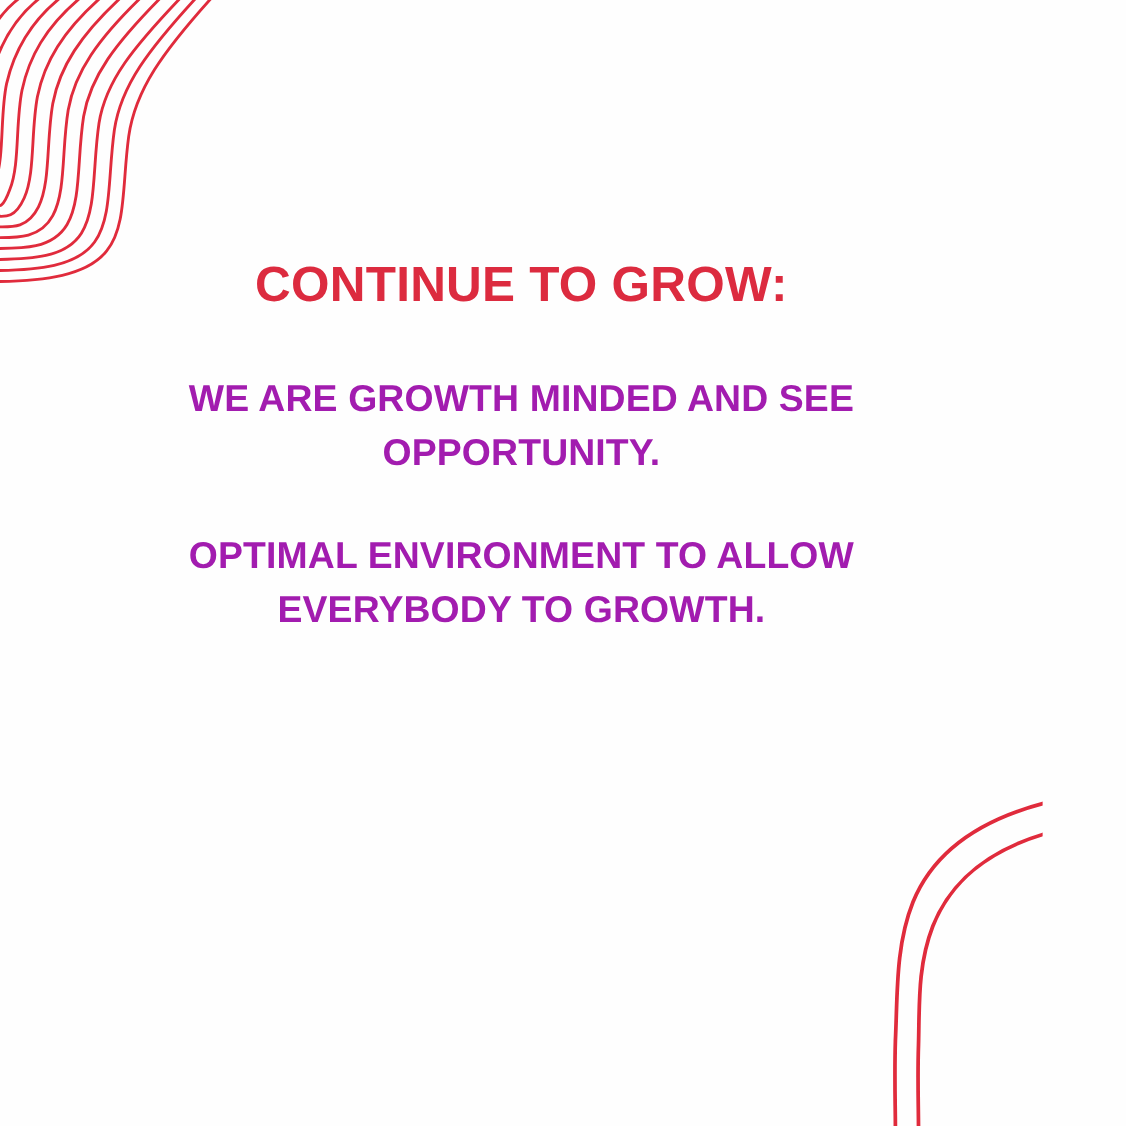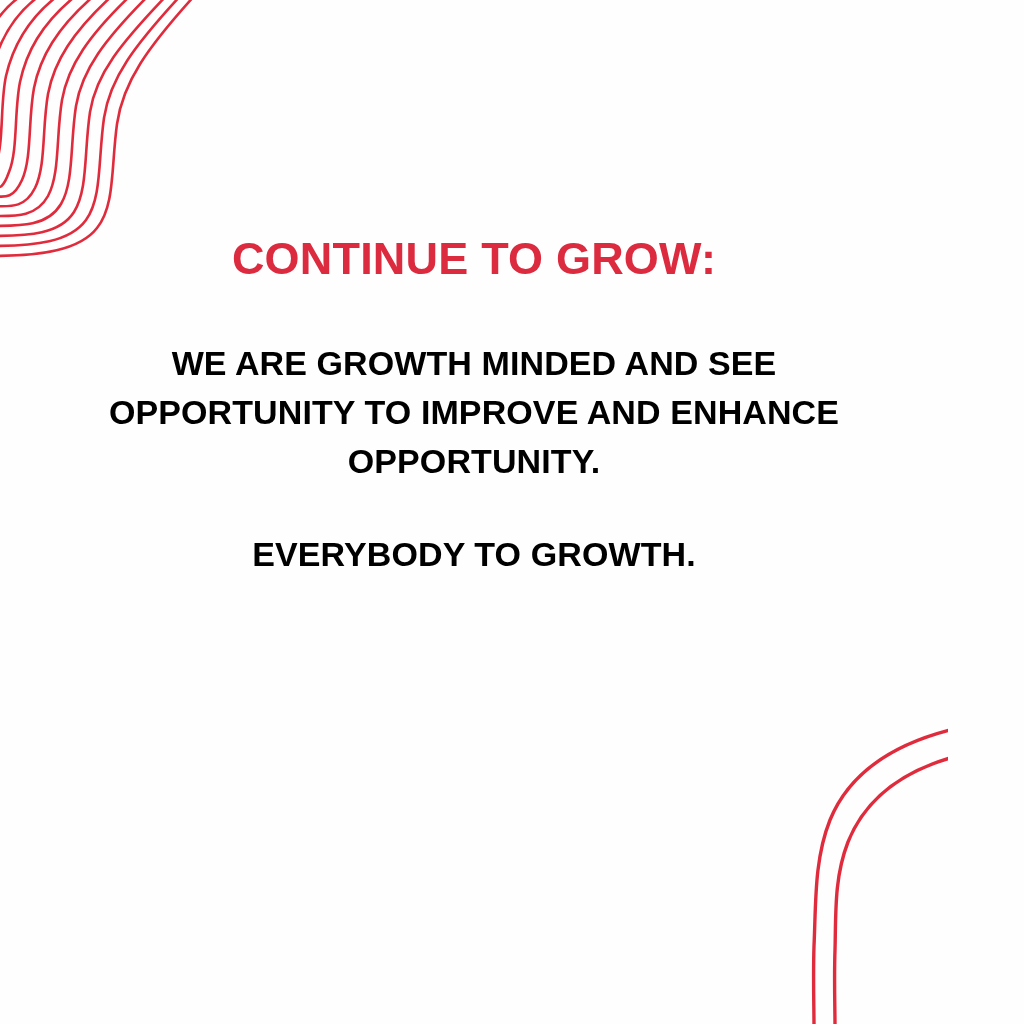--- a/index.html
+++ b/index.html
@@ -70,21 +70,21 @@
 
   .body-block {
     margin-top: 55px;
     display: flex;
     flex-direction: column;
     align-items: center;
     gap: 44px;
   }
 
   .paragraph {
-    color: #000000;
+    color: #a21caf;
     font-size: 34px;
     font-weight: 700;
     line-height: 49px;
     letter-spacing: 0.1px;
     margin: 0;
     max-width: 810px;
     font-stretch: condensed;
   }
   .paragraph .line {
     display: block;
@@ -124,24 +124,24 @@
   </div>
 
   <div class="content">
 
     <h1 class="title">CONTINUE TO GROW:</h1>
 
     <div class="body-block">
 
       <p class="paragraph">
         <span class="line">WE ARE GROWTH MINDED AND SEE</span>
-        <span class="line">OPPORTUNITY TO IMPROVE AND ENHANCE</span>
         <span class="line">OPPORTUNITY.</span>
       </p>
 
       <p class="paragraph">
+        <span class="line">OPTIMAL ENVIRONMENT TO ALLOW</span>
         <span class="line">EVERYBODY TO GROWTH.</span>
       </p>
 
     </div>
   </div>
 
 </div>
 
 </body></html>

